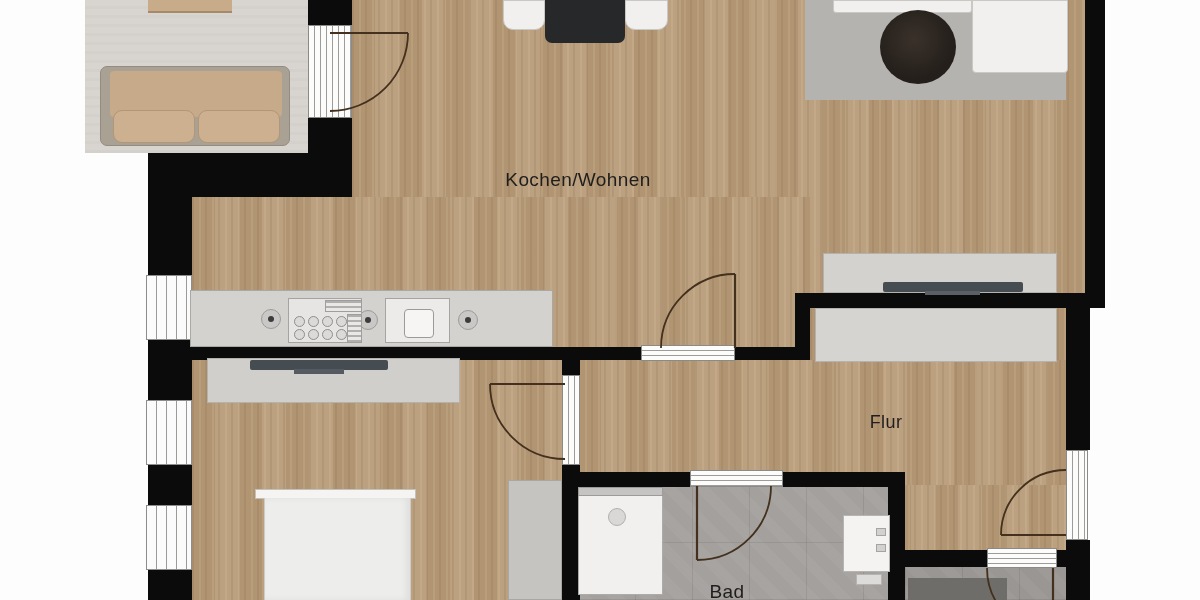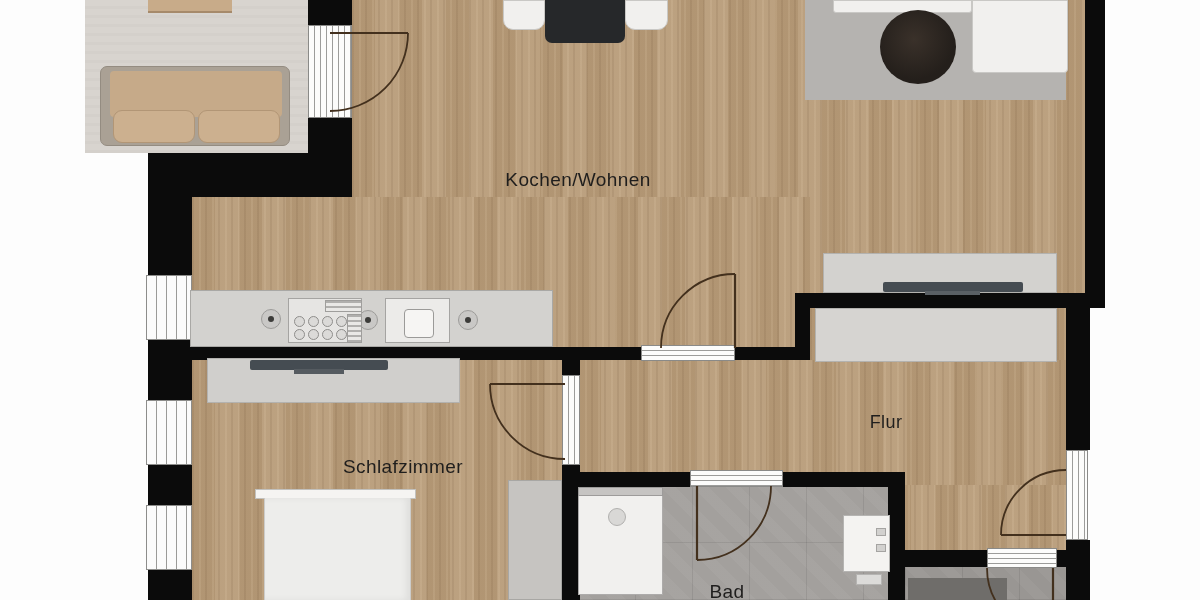--- a/index.html
+++ b/index.html
@@ -164,17 +164,16 @@
     <path stroke-width="1.8" d="M490,384 A75,75 0 0 0 565,459"></path>
     <path stroke-width="2.2" d="M697,486 L697,560"></path>
     <path stroke-width="1.8" d="M697,560 A74,74 0 0 0 771,486"></path>
     <path stroke-width="2.2" d="M1001,535 L1066,535"></path>
     <path stroke-width="1.8" d="M1001,535 A65,65 0 0 1 1066,470"></path>
     <path stroke-width="2.2" d="M1053,568 L1053,600"></path>
     <path stroke-width="1.8" d="M987,568 A66,66 0 0 0 1053,634"></path>
   </svg>
 
   <div class="abs label" style="left:458px;top:169px;width:240px;">Kochen/Wohnen</div>
-  <div class="abs label" style="left:283px;top:456px;width:240px;">Schlafzimmer</div>
   <div class="abs label" style="left:826px;top:412px;width:120px;font-size:18px;">Flur</div>
   <div class="abs label" style="left:667px;top:581px;width:120px;">Bad</div>
 
 </div>
 
 </body></html>

